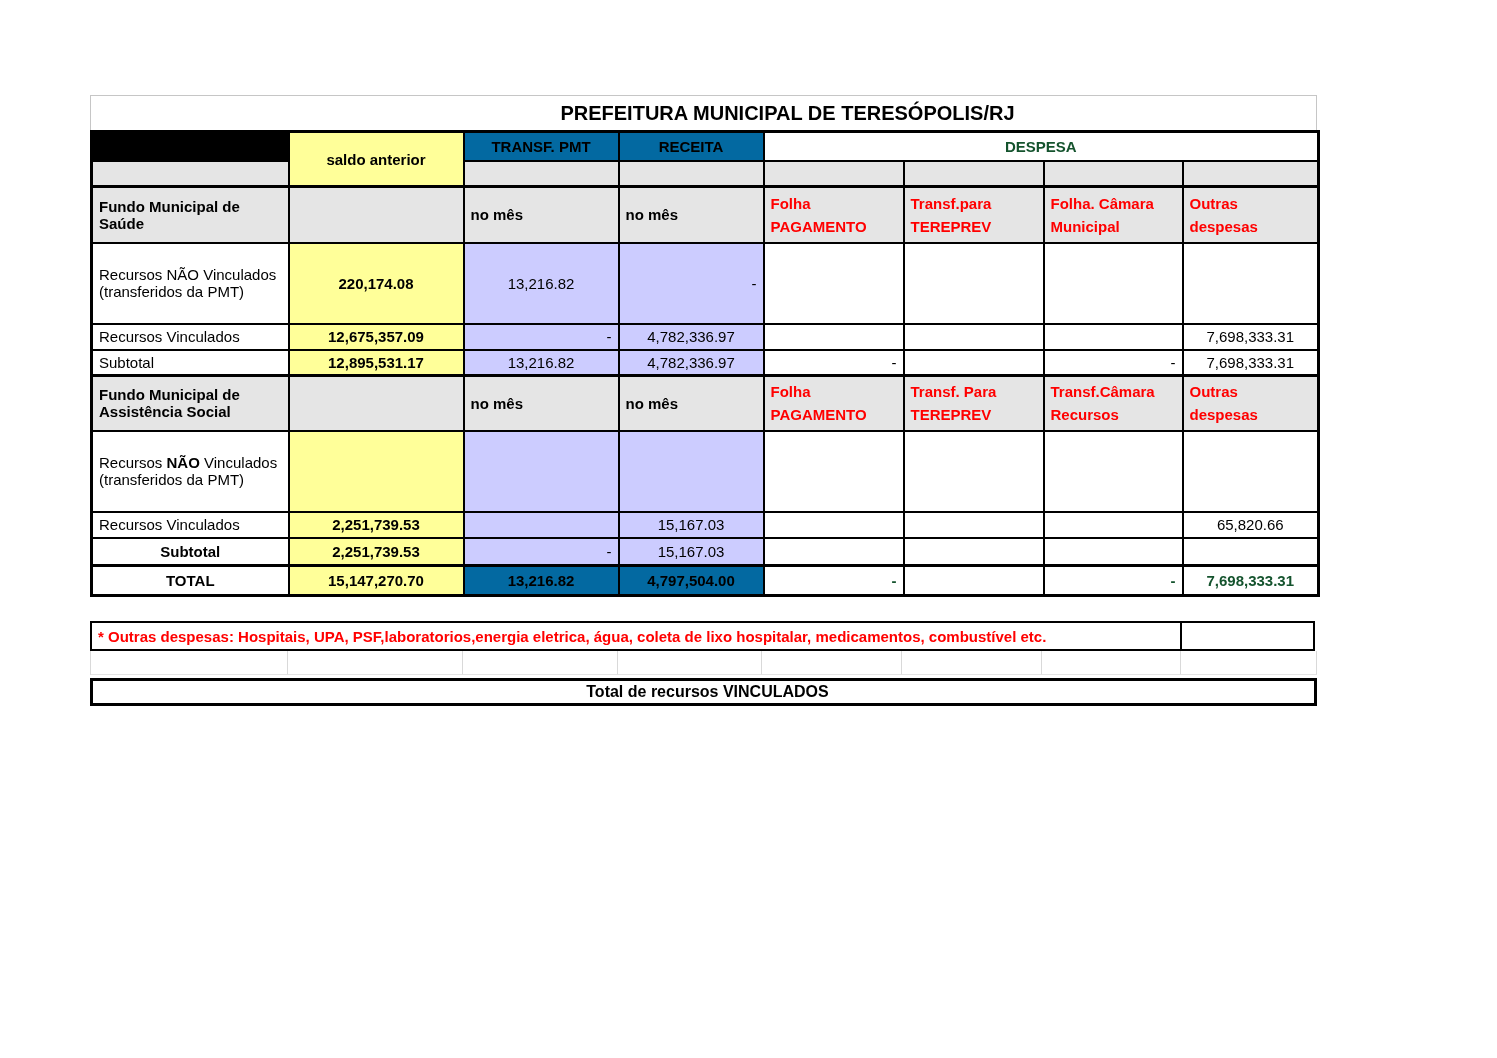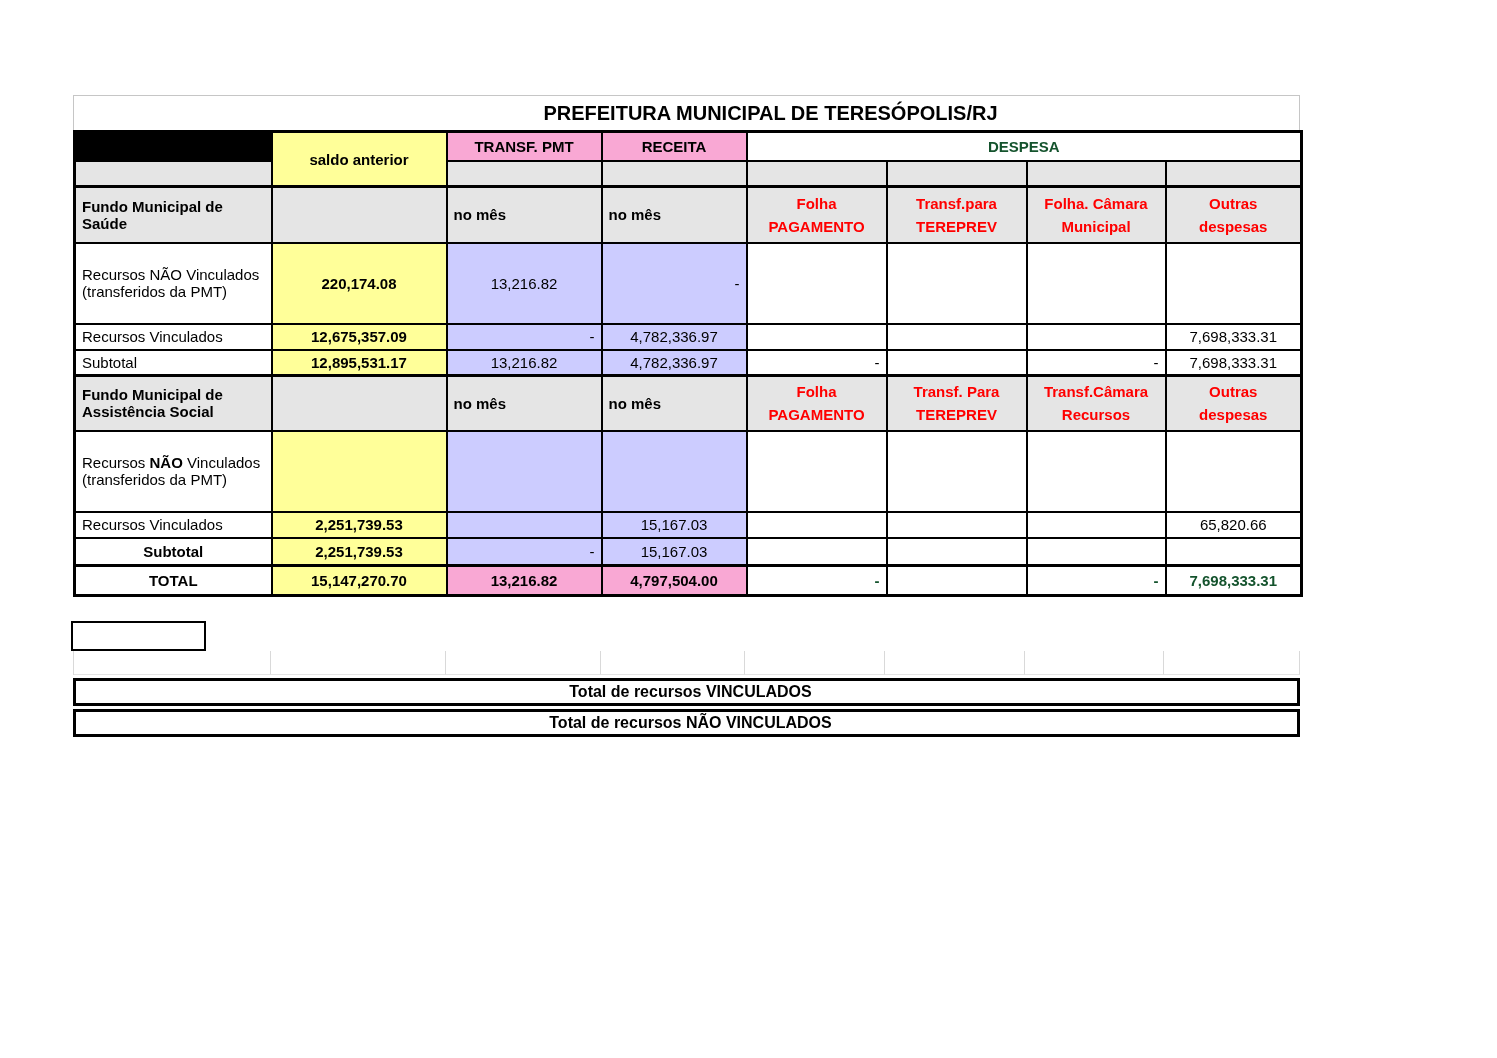--- a/index.html
+++ b/index.html
@@ -1,42 +1,42 @@
 <!DOCTYPE html>
 <html><head>
 <meta charset="utf-8">
 <style>
   html,body{margin:0;padding:0;background:#fff;width:1497px;height:1058px;overflow:hidden;
             font-family:"Liberation Sans",sans-serif;color:#000;}
-  #sheet{position:absolute;left:73px;top:95px;width:1227px;}
+  #sheet{position:absolute;left:90px;top:95px;width:1227px;}
 
   
   .titlebar{box-sizing:border-box;border:1px solid #c6c6c6;border-bottom:none;height:35px;
             display:flex;align-items:center;justify-content:center;padding-left:168px;
             font-size:20px;font-weight:700;}
   .subtitlebar{box-sizing:border-box;border:1px solid #c6c6c6;border-top:none;height:26px;
             display:flex;align-items:center;justify-content:center;font-size:15px;font-weight:700;}
 
   
   table.fin{border-collapse:collapse;table-layout:fixed;width:1227px;border:3px solid #000;padding-left:27px;}
   table.fin td{border:2px solid #000;padding:0 6px;font-size:15px;vertical-align:middle;
                overflow:hidden;box-sizing:border-box;}
   tr.thick td{border-top:3px solid #000;}
   .c-black{background:#000;}
   .c-yellow{background:#FFFF99;}
   .c-lav{background:#CCCCFF;}
-  .c-blue{background:#f9a8d4;}
+  .c-blue{background:#0369a1;}
   .c-gray{background:#e5e5e5;}
   .b{font-weight:700;}
   .red{color:#14532d;}
   .num{text-align:center;margin-left:20px;}
   .dash{text-align:right;padding-right:24px;}
   .ctr{text-align:center;}
   .vb{vertical-align:bottom;padding-bottom:2px;}
-  .hdr2{white-space:pre-line;text-align:center;font-weight:700;color:#FF0000;line-height:1.55;}
+  .hdr2{white-space:pre-line;font-weight:700;color:#FF0000;line-height:1.55;}
   .lbl{text-align:left;}
 
   
   .noterow{box-sizing:border-box;margin-top:24px;display:flex;height:30px;}
   .notecell{box-sizing:border-box;border:2px solid #000;width:1092px;display:flex;align-items:center;
             padding-left:6px;font-size:15px;font-weight:700;color:#FF0000;}
   .notecell-right{box-sizing:border-box;border:2px solid #000;border-left:2px solid #000;width:135px;margin-left:-2px;}
   .gridrow{box-sizing:border-box;display:flex;height:24px;border-left:1px solid #d9d9d9;}
   .gridrow div{box-sizing:border-box;border-right:1px solid #d9d9d9;border-bottom:1px solid #e4e4e4;}
   .totrow{box-sizing:border-box;border:3px solid #000;height:28px;display:flex;align-items:center;
@@ -184,30 +184,30 @@
       <td class="c-blue num b">4,797,504.00</td>
       <td class="dash b red">-</td>
       <td></td>
       <td class="dash b red">-</td>
       <td class="num b red">7,698,333.31</td>
     </tr>
   </tbody>
     </table>
 
   <div class="noterow">
+    <div class="notecell">*  Outras despesas: Hospitais, UPA, PSF,laboratorios,energia eletrica, água, coleta de lixo hospitalar, medicamentos, combustível etc.</div>
     <div class="notecell-right"></div>
   </div>
 
   <div class="gridrow">
     <div style="width:197px"></div>
     <div style="width:175px"></div>
     <div style="width:155px"></div>
     <div style="width:145px"></div>
     <div style="width:140px"></div>
     <div style="width:140px"></div>
     <div style="width:139px"></div>
     <div style="width:136px"></div>
   </div>
 
   <div class="totrow">Total de recursos VINCULADOS</div>
-  <div class="totrow">Total de recursos NÃO VINCULADOS</div>
 
 </div>
 
 </body></html>

